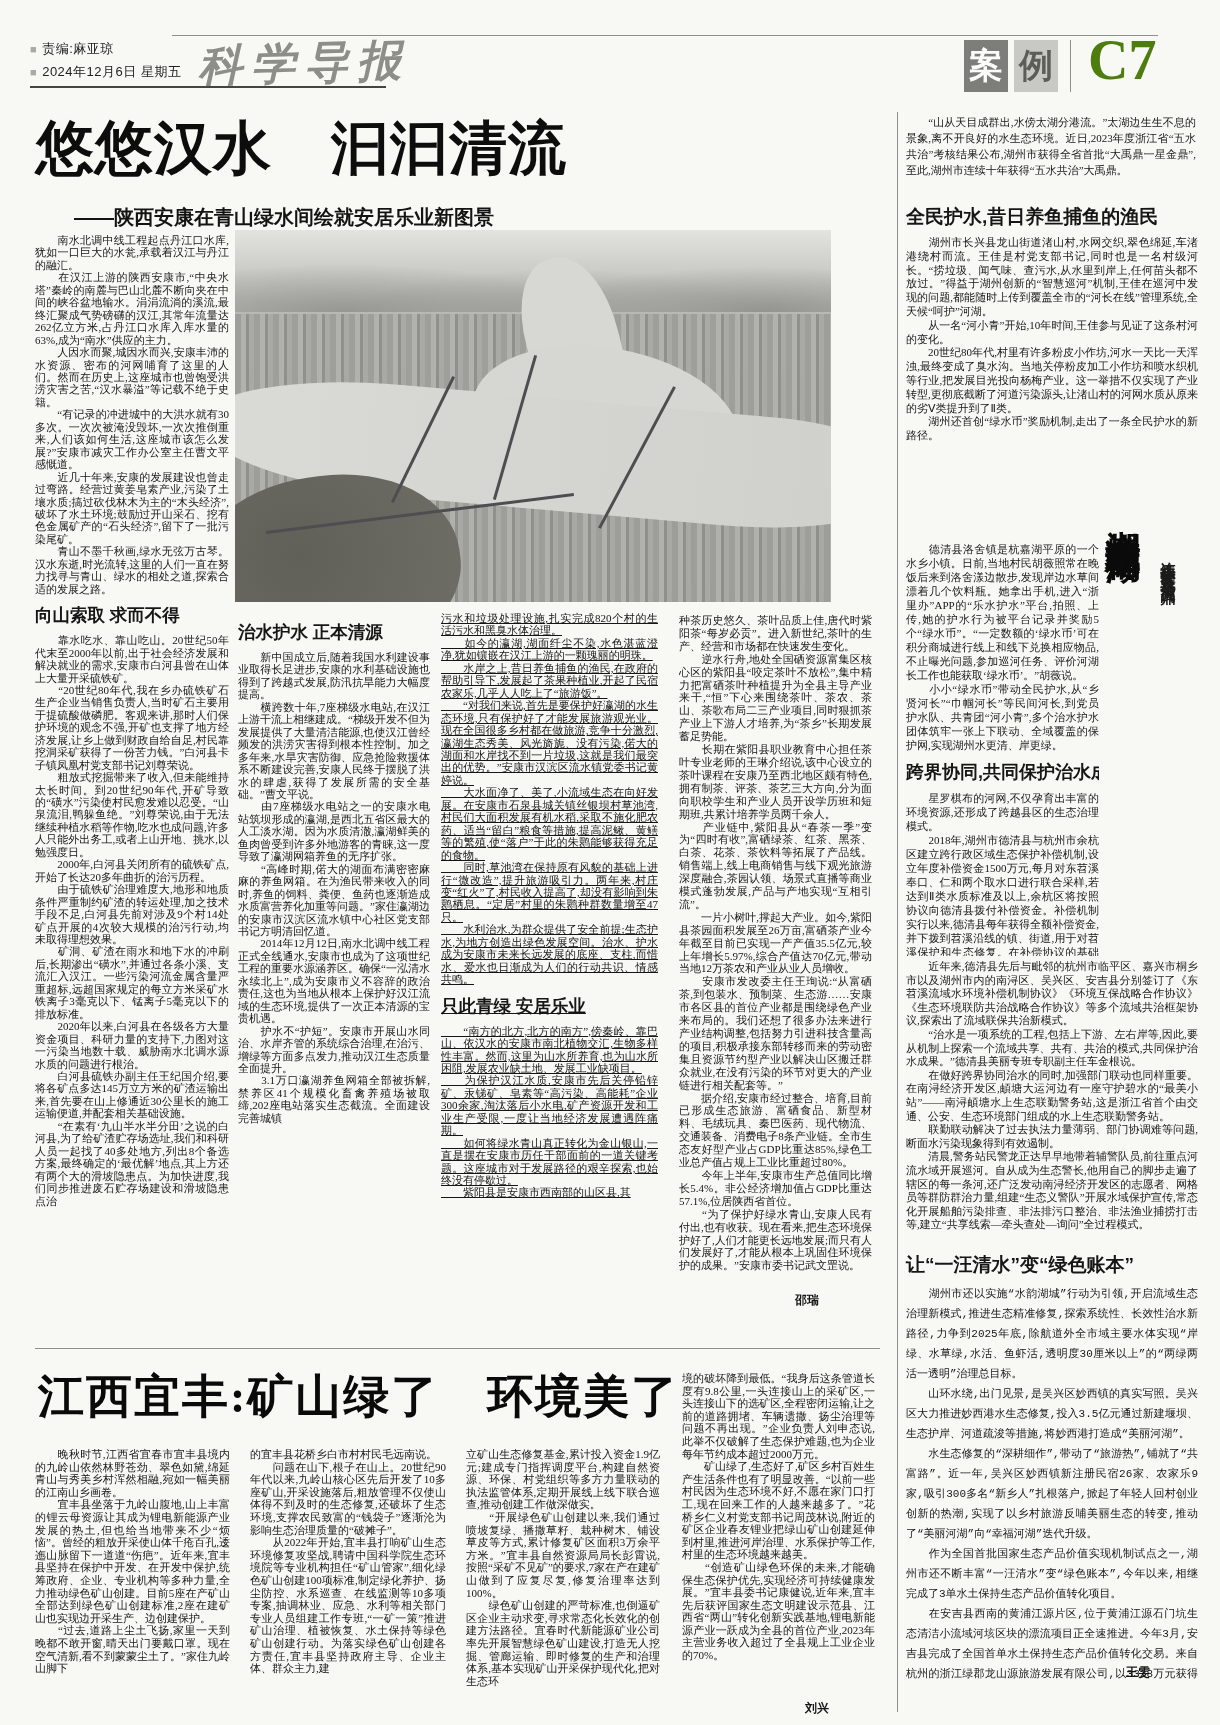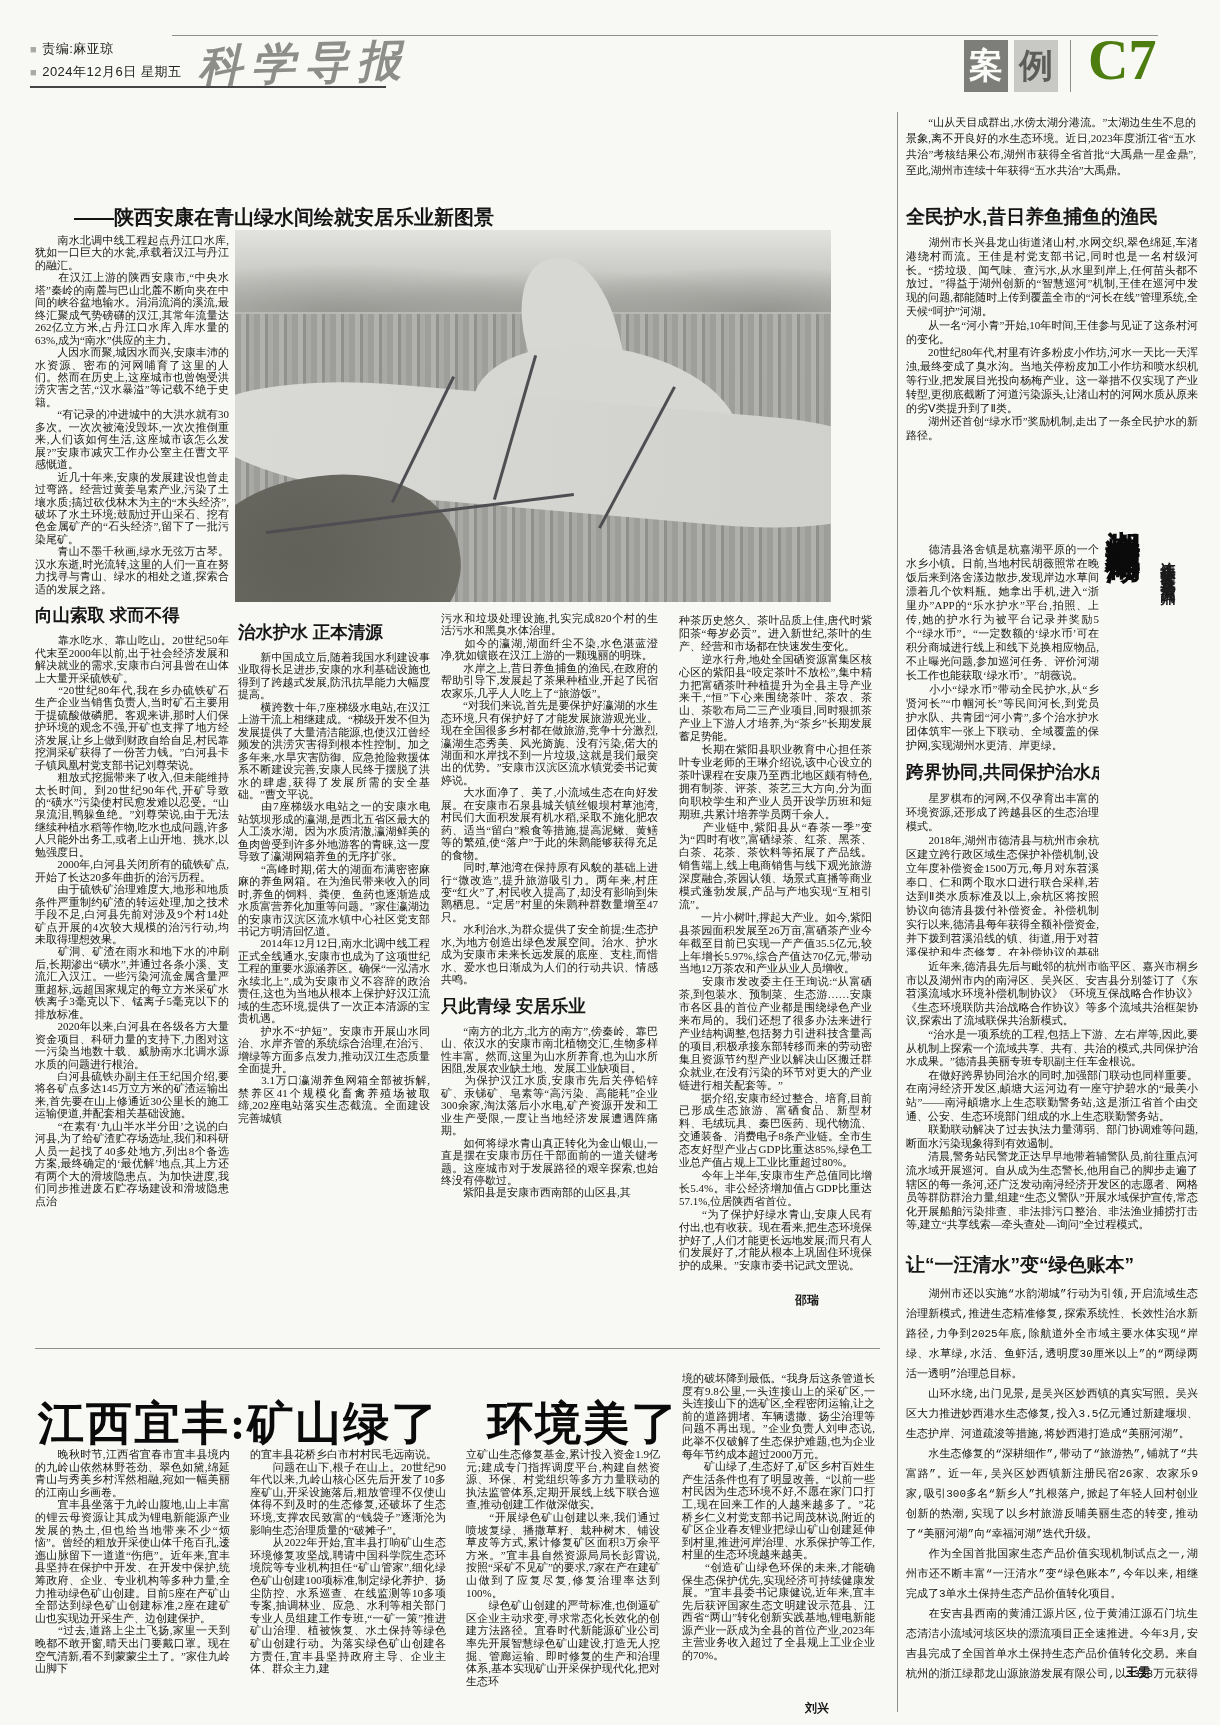--- a/index.html
+++ b/index.html
@@ -22,21 +22,21 @@
   
   .m-headline{font-family:"Liberation Sans",sans-serif;font-weight:900;font-size:58px;
               letter-spacing:1px;color:#0d0d0d;white-space:nowrap;}
   .m-subtitle{font-family:"Liberation Sans",sans-serif;font-weight:700;font-size:20px;color:#141414;}
   .m-col{font-size:11px;line-height:12.45px;}
   .subhead{font-family:"Liberation Sans",sans-serif;font-weight:700;font-size:17.5px;
            line-height:22px;margin:9px 0 8px 0;white-space:nowrap;}
   .author{font-family:"Liberation Sans",sans-serif;font-weight:700;font-size:12px;text-align:left;}
   
   .yf-headline{font-family:"Liberation Serif",serif;font-weight:900;font-size:46px;
-               letter-spacing:2px;color:#0a0a0a;white-space:nowrap;margin-top:27px;}
+               letter-spacing:2px;color:#0a0a0a;white-space:nowrap;}
   .yf-col{font-size:11px;line-height:12.6px;}
   
   .hz{font-size:11px;}
   .hz-h{font-family:"Liberation Sans",sans-serif;font-weight:700;font-size:19px;white-space:nowrap;}
   .vtext{writing-mode:vertical-rl;text-orientation:upright;}
   .v-big{font-family:"Liberation Serif",serif;font-weight:700;font-size:35px;letter-spacing:2px;color:#0b0b0b;}
   .v-sub{font-family:"Liberation Serif",serif;font-weight:700;font-size:15px;letter-spacing:2px;color:#1b1b1b;}
   
   .photo{background:linear-gradient(180deg,#e3e3df 0%,#cdcdc9 10%,#b5b5b1 24%,#a7a7a3 100%);overflow:hidden;}
   .ph-mtn{position:absolute;left:0;top:14px;width:100%;height:68px;opacity:.8;
@@ -68,20 +68,21 @@
   <div class="abs hmeta" style="left:30px;top:63px;"><span class="sq">■</span><span>2024年12月6日  星期五</span></div>
   <div class="abs rule" style="left:30px;top:86px;width:356px;height:2px;background:#444;"></div>
 
   <div class="abs masthead" style="left:198px;top:34px;">科学导报</div>
 
   <div class="abs badge an" style="left:964px;top:40px;">案</div>
   <div class="abs badge li" style="left:1014px;top:40px;">例</div>
   <div class="abs rule" style="left:1070px;top:40px;width:1px;height:52px;"></div>
   <div class="abs pageno" style="left:1088px;top:28px;">C7</div>
 
+  <div class="abs m-headline" style="left:36px;top:110px;">悠悠汉水　汩汩清流</div>
   <div class="abs m-subtitle" style="left:74px;top:204px;">——陕西安康在青山绿水间绘就安居乐业新图景</div>
 
   <div class="abs photo" style="left:235px;top:230px;width:596px;height:372px;">
     <div class="ph-mtn"></div>
     <div class="ph-city"></div>
     <div class="ph-river-u"></div>
     <div class="ph-river-b"></div>
     <div class="ph-river-m"></div>
     <div class="ph-hill"></div>
     <div class="ph-bridge" style="left:118px;top:208px;width:140px;transform:rotate(-64deg);"></div>
@@ -113,21 +114,21 @@
     <div class="subhead">治水护水 正本清源</div>
     <div class="seg">　　新中国成立后,随着我国水利建设事业取得长足进步,安康的水利基础设施也得到了跨越式发展,防汛抗旱能力大幅度提高。
 　　横跨数十年,7座梯级水电站,在汉江上游干流上相继建成。“梯级开发不但为发展提供了大量清洁能源,也使汉江曾经频发的洪涝灾害得到根本性控制。加之多年来,水旱灾害防御、应急抢险救援体系不断建设完善,安康人民终于摆脱了洪水的肆虐,获得了发展所需的安全基础。”曹文平说。
 　　由7座梯级水电站之一的安康水电站筑坝形成的瀛湖,是西北五省区最大的人工淡水湖。因为水质清澈,瀛湖鲜美的鱼肉曾受到许多外地游客的青睐,这一度导致了瀛湖网箱养鱼的无序扩张。
 　　“高峰时期,偌大的湖面布满密密麻麻的养鱼网箱。在为渔民带来收入的同时,养鱼的饲料、粪便、鱼药也逐渐造成水质富营养化加重等问题。”家住瀛湖边的安康市汉滨区流水镇中心社区党支部书记方明清回忆道。
 　　2014年12月12日,南水北调中线工程正式全线通水,安康市也成为了这项世纪工程的重要水源涵养区。确保“一泓清水永续北上”,成为安康市义不容辞的政治责任,这也为当地从根本上保护好汉江流域的生态环境,提供了一次正本清源的宝贵机遇。
 　　护水不“护短”。安康市开展山水同治、水岸齐管的系统综合治理,在治污、增绿等方面多点发力,推动汉江生态质量全面提升。
 　　3.1万口瀛湖养鱼网箱全部被拆解,禁养区41个规模化畜禽养殖场被取缔,202座电站落实生态截流。全面建设完善城镇</div>
   </div>
 
-  <div class="abs col m-col" style="left:441px;top:612px;width:217px;height:700px;">
+  <div class="abs col m-col" style="left:441px;top:612px;width:217px;height:700px;text-decoration:underline;">
     <div class="seg">污水和垃圾处理设施,扎实完成820个村的生活污水和黑臭水体治理。
 　　如今的瀛湖,湖面纤尘不染,水色湛蓝澄净,犹如镶嵌在汉江上游的一颗瑰丽的明珠。
 　　水岸之上,昔日养鱼捕鱼的渔民,在政府的帮助引导下,发展起了茶果种植业,开起了民宿农家乐,几乎人人吃上了“旅游饭”。
 　　“对我们来说,首先是要保护好瀛湖的水生态环境,只有保护好了才能发展旅游观光业。现在全国很多乡村都在做旅游,竞争十分激烈,瀛湖生态秀美、风光旖旎、没有污染,偌大的湖面和水岸找不到一片垃圾,这就是我们最突出的优势。”安康市汉滨区流水镇党委书记黄婷说。
 　　大水面净了、美了,小流域生态在向好发展。在安康市石泉县城关镇丝银坝村草池湾,村民们大面积发展有机水稻,采取不施化肥农药、适当“留白”粮食等措施,提高泥鳅、黄鳝等的繁殖,使“落户”于此的朱鹮能够获得充足的食物。
 　　同时,草池湾在保持原有风貌的基础上进行“微改造”,提升旅游吸引力。两年来,村庄变“红火”了,村民收入提高了,却没有影响到朱鹮栖息。“定居”村里的朱鹮种群数量增至47只。
 　　水利治水,为群众提供了安全前提;生态护水,为地方创造出绿色发展空间。治水、护水成为安康市未来长远发展的底座、支柱,而惜水、爱水也日渐成为人们的行动共识、情感共鸣。</div>
     <div class="subhead">只此青绿 安居乐业</div>
     <div class="seg">　　“南方的北方,北方的南方”,傍秦岭、靠巴山、依汉水的安康市南北植物交汇,生物多样性丰富。然而,这里为山水所养育,也为山水所困阻,发展农业缺土地、发展工业缺项目。
 　　为保护汉江水质,安康市先后关停铅锌矿、汞锑矿、皂素等“高污染、高能耗”企业300余家,淘汰落后小水电,矿产资源开发和工业生产受限,一度让当地经济发展遭遇阵痛期。

